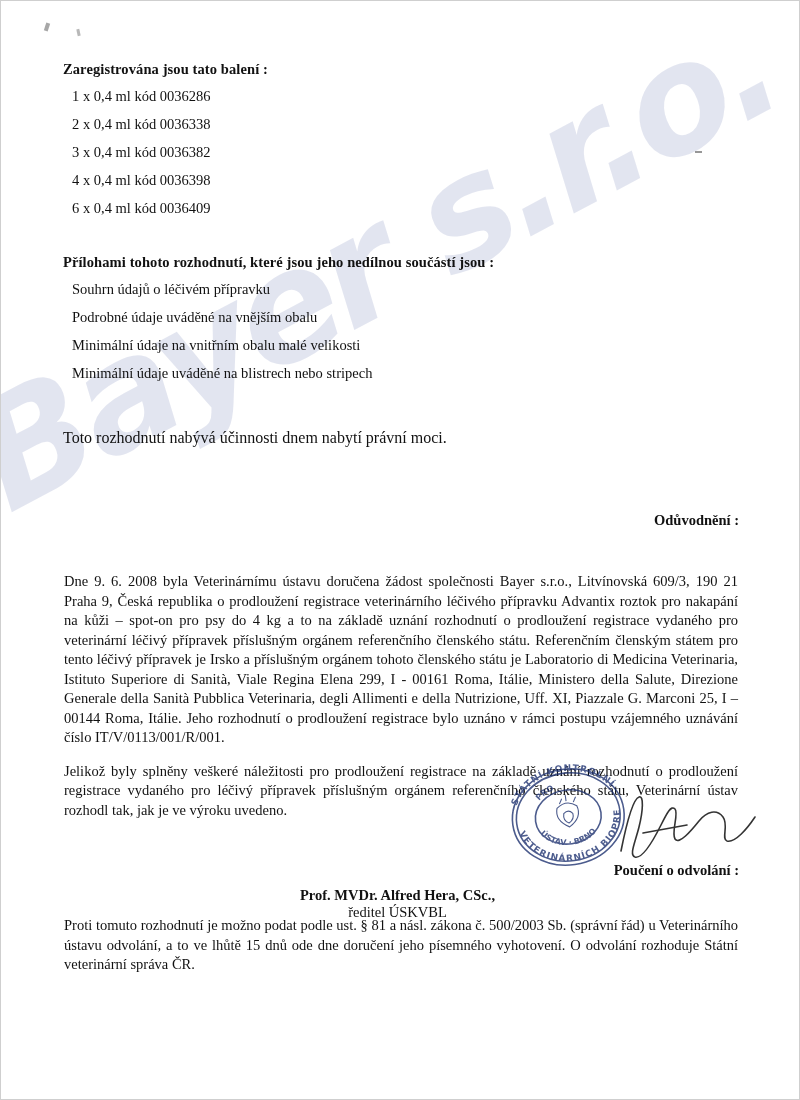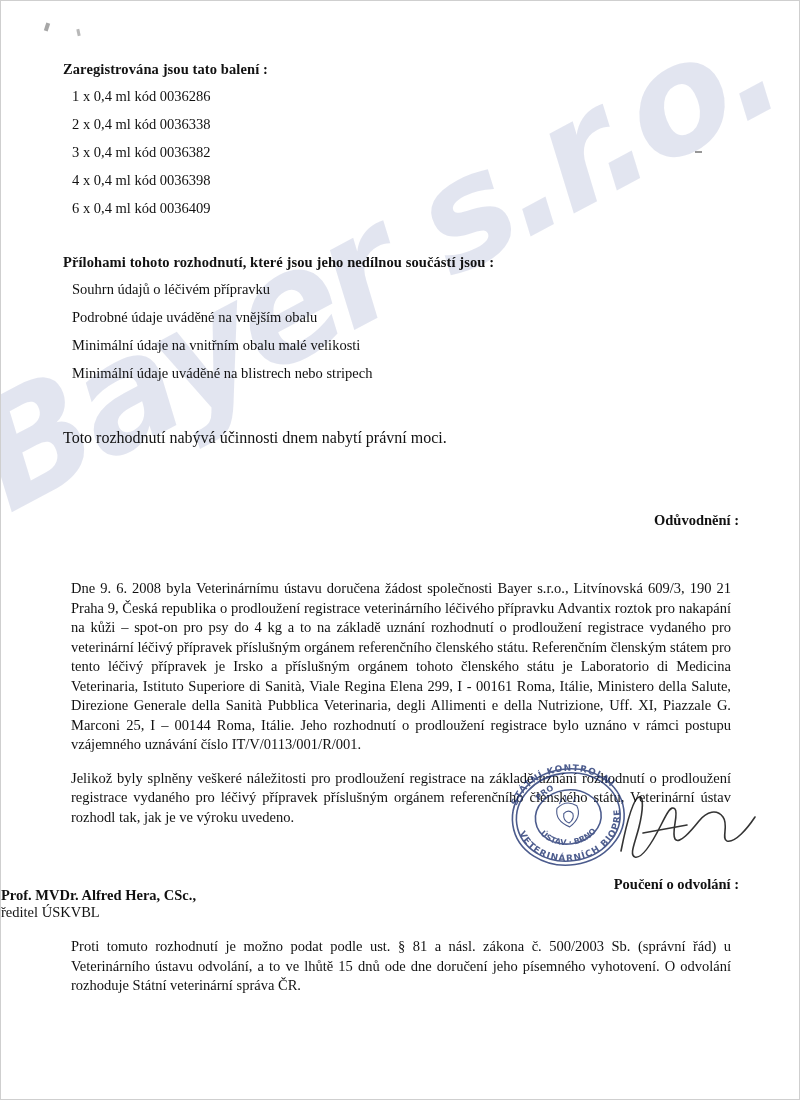--- a/index.html
+++ b/index.html
@@ -73,21 +73,21 @@
 
   .centered {
     text-align: right;
     font-weight: bold;
     font-size: 14.5px;
   }
   .para {
     text-align: justify;
     font-size: 14.5px;
     line-height: 19.5px;
-    margin: 8px;
+    margin: 1px;
     hyphens: none;
   }
   .para + .para { margin-top: 14px; }
   .signature-name {
     font-weight: bold;
     font-size: 14.5px;
   }
   .signature-role {
     font-size: 14.5px;
   }
@@ -149,21 +149,21 @@
     left: 62px;
     top: 916px;
     font-size: 14.5px;
     line-height: 19px;
   }
   .sig-names {
     position: absolute;
     left: 0;
     top: 886px;
     width: 793px;
-    text-align: left;
+    text-align: center;
   }
 </style>
 </head>
 <body>
 
 <div class="page">
 
   <div class="stray-mark-1"></div>
   <div class="stray-mark-2"></div>
   <div class="stray-mark-3"></div>

